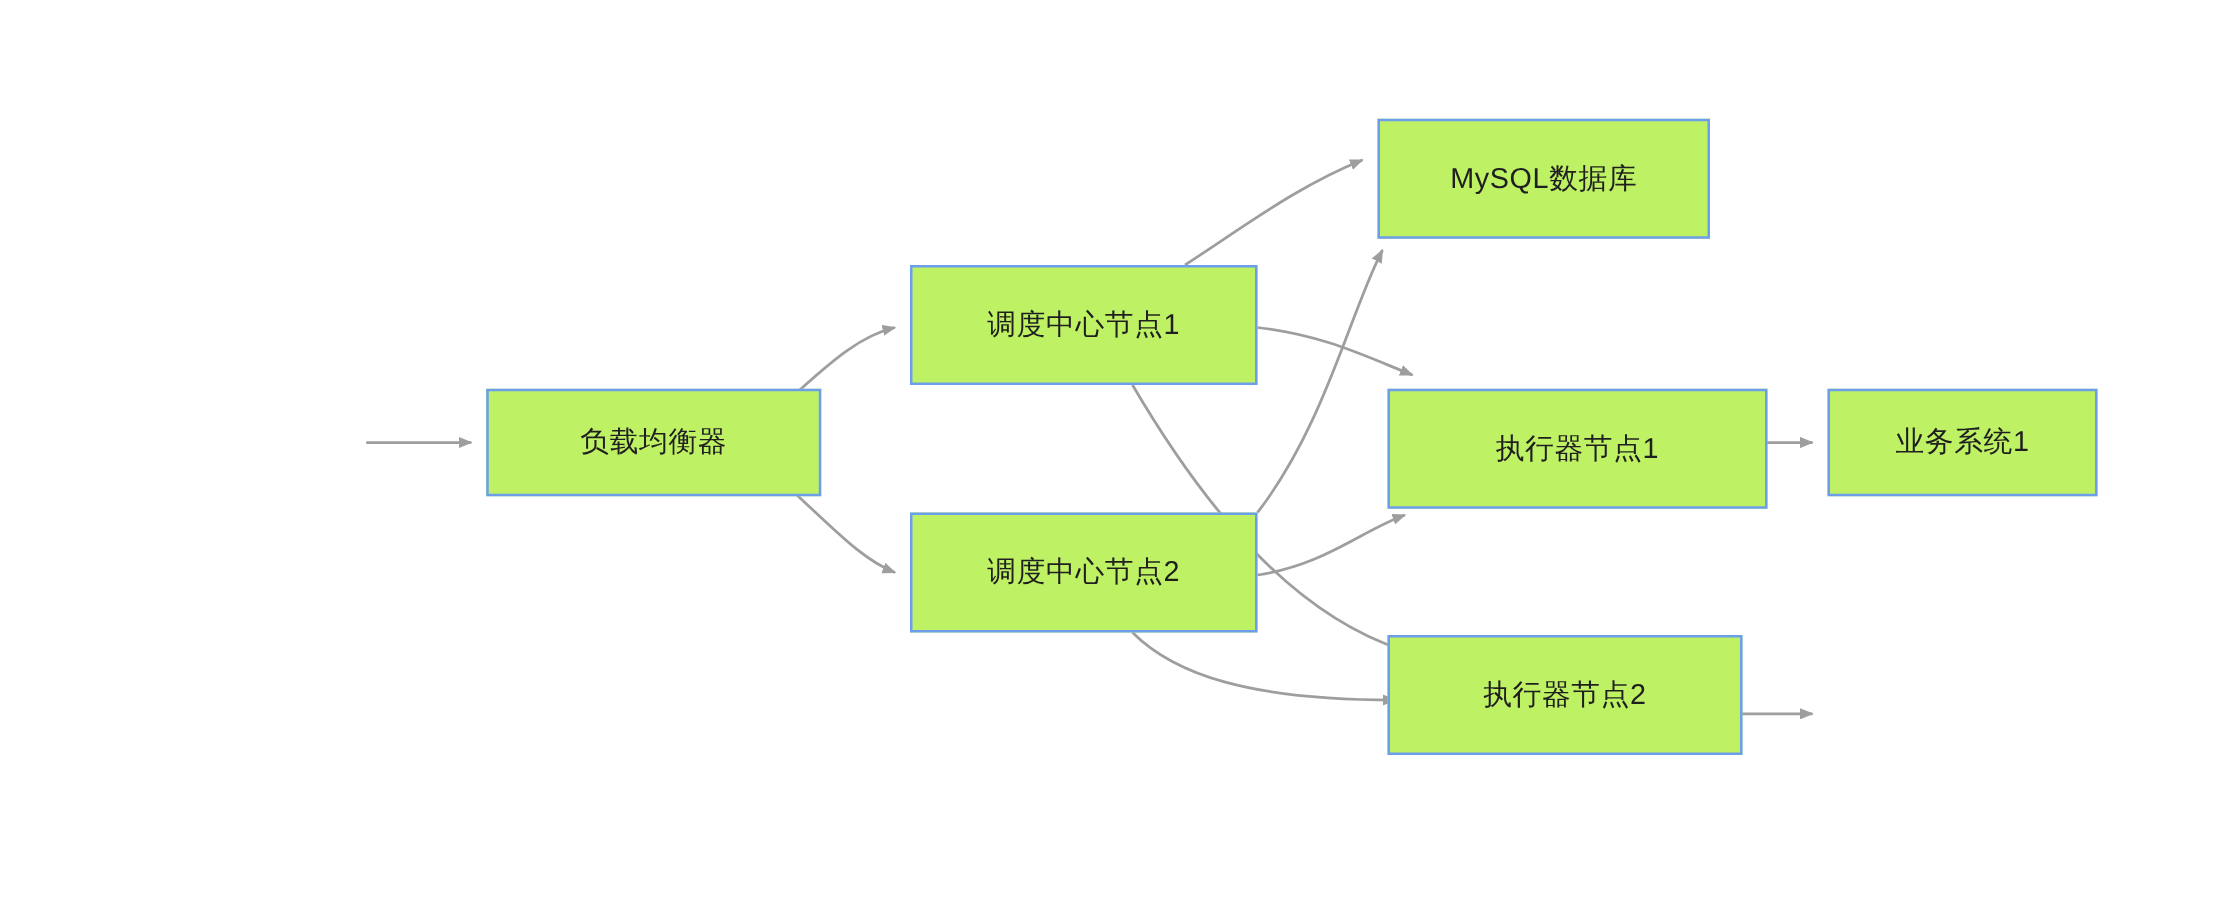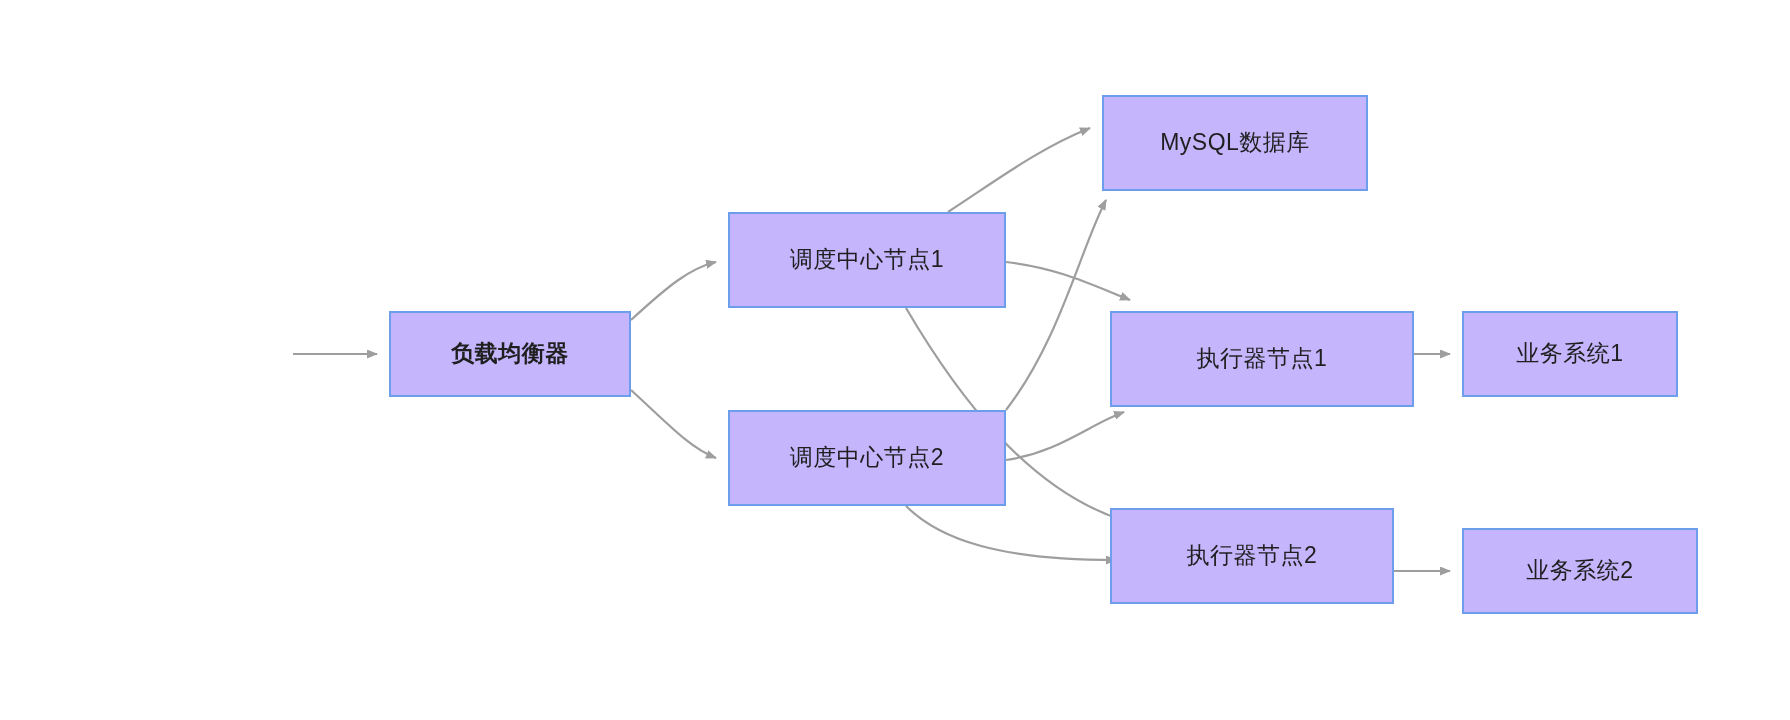--- a/index.html
+++ b/index.html
@@ -23,21 +23,21 @@
     position: absolute;
     left: 0;
     top: 0;
     width: 1790px;
     height: 720px;
     pointer-events: none;
   }
   .node {
     position: absolute;
     box-sizing: border-box;
-    background: #c4b5fd;
+    background: #bef264;
     border: 2px solid #6c9eeb;
     display: flex;
     align-items: center;
     justify-content: center;
     color: #1f1f1f;
     font-size: 23px;
     line-height: 1.2;
     letter-spacing: 0.5px;
     white-space: nowrap;
     user-select: none;
@@ -75,21 +75,21 @@
     <path d="M 1006,460 C 1060,452 1090,424 1124,412" fill="none" stroke="#9e9e9e" stroke-width="2.2" marker-end="url(#arrowhead)"></path>
 
     <path d="M 906,506 C 940,540 1000,560 1116,560" fill="none" stroke="#9e9e9e" stroke-width="2.2" marker-end="url(#arrowhead)"></path>
 
     <path d="M 1364,354 L 1450,354" fill="none" stroke="#9e9e9e" stroke-width="2.2" marker-end="url(#arrowhead)"></path>
 
     <path d="M 1364,571 L 1450,571" fill="none" stroke="#9e9e9e" stroke-width="2.2" marker-end="url(#arrowhead)"></path>
   </svg>
 
 
-  <div class="node" style="left:389px; top:311px; width:242px; height:86px;font-weight:bold;">
+  <div class="node" style="left:389px; top:311px; width:268px; height:86px;">
     <span class="node-label">负载均衡器</span>
   </div>
 
   <div class="node" style="left:728px; top:212px; width:278px; height:96px;">
     <span class="node-label">调度中心节点1</span>
   </div>
 
   <div class="node" style="left:728px; top:410px; width:278px; height:96px;">
     <span class="node-label">调度中心节点2</span>
   </div>
@@ -103,17 +103,14 @@
   </div>
 
   <div class="node" style="left:1110px; top:508px; width:284px; height:96px;">
     <span class="node-label">执行器节点2</span>
   </div>
 
   <div class="node" style="left:1462px; top:311px; width:216px; height:86px;">
     <span class="node-label">业务系统1</span>
   </div>
 
-  <div class="node" style="left:1462px; top:528px; width:236px; height:86px;">
-    <span class="node-label">业务系统2</span>
-  </div>
 
 </div>
 
 </body></html>

